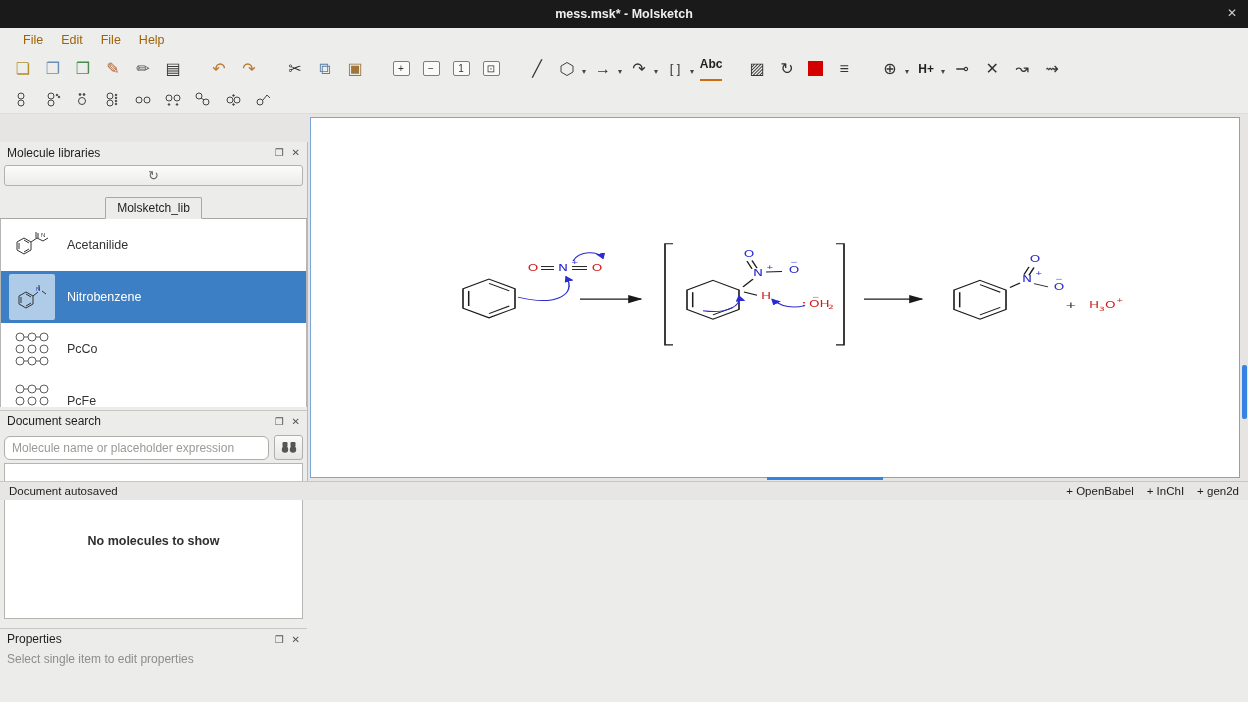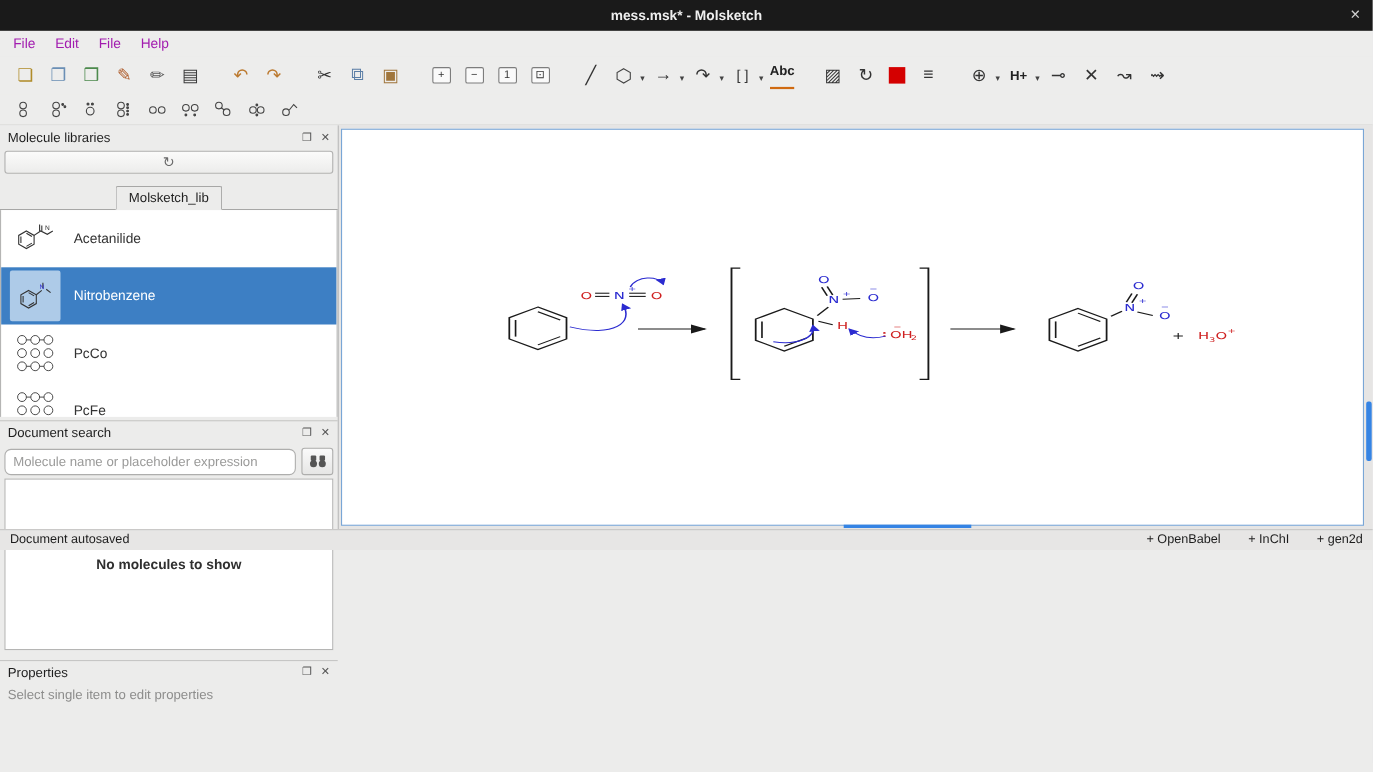--- a/index.html
+++ b/index.html
@@ -6,21 +6,21 @@
   html,body { width:1248px; height:702px; overflow:hidden; }
   body { font-family:"Liberation Sans", sans-serif; background:#ececeb; -webkit-font-smoothing:antialiased; }
 
   .window { width:1248px; height:500px; display:flex; flex-direction:column; }
 
   
   .titlebar { height:28px; background:#1a1a1a; color:#efefef; display:flex; align-items:center; justify-content:center; position:relative; font-size:12.5px; font-weight:bold; flex:none; }
   .titlebar .close { position:absolute; right:11px; top:6px; font-size:12px; font-weight:normal; color:#cfcfcf; cursor:default; }
 
   
-  .menubar { height:23px; background:#ededec; display:flex; align-items:center; padding-left:3px; font-size:12.5px; color:#a21caf; flex:none; }
+  .menubar { height:23px; background:#ededec; display:flex; align-items:center; padding-left:14px; font-size:12.5px; color:#a16207; flex:none; }
   .menu-item { padding:3px 9px; }
 
   
   .toolbar { display:flex; align-items:center; background:#ededec; flex:none; }
   .toolbar.row1 { height:35px; padding:0 8px; }
   .toolbar.row2 { height:28px; padding:0 8px; border-bottom:1px solid #dcdcdb; }
   .tbtn { min-width:24px; height:24px; display:inline-flex; align-items:center; justify-content:center; font-size:16px; color:#333; margin:0 3px; cursor:default; }
   .tbtn.small { font-size:13px; }
   .caret { font-size:8px; color:#444; margin:6px 2px 0 0; }
   .gap { width:16px; flex:none; }
@@ -29,21 +29,21 @@
   .abc { font-size:12px; font-weight:bold; color:#222; border-bottom:2px solid #d06a10; padding-bottom:8px; }
   .c-new{color:#b08c2a}.c-open{color:#6b8fb5}.c-save{color:#4d8a4d}.c-saveas{color:#b06030}
   .c-export{color:#555}.c-print{color:#3a3a3a}.c-undo{color:#bc7a30}.c-redo{color:#bc7a30}
   .c-copy{color:#5b7ea6}.c-paste{color:#a0763c}
   .hplus { font-size:12px; font-weight:bold; color:#222; }
 
   
   .main { flex:1; display:flex; background:#e6e5e4; min-height:0; }
 
   
-  .sidebar { width:308px; flex:none; display:flex; flex-direction:column; background:#ececeb; border-right:1px solid #b9b9b8; }
+  .sidebar { width:308px; flex:none; display:flex; flex-direction:column; background:#ececeb; border-right:1px solid #b9b9b8;margin-top:28px; }
   .panel-header { display:flex; align-items:center; height:21px; padding:2px 7px; font-size:12px; color:#1e1e1e; flex:none; }
   .panel-header .ptitle { flex:1; }
   .ph-icon { color:#555; font-size:10px; margin-left:8px; cursor:default; }
   .lib-refresh { margin:2px 4px 3px 4px; height:21px; border:1px solid #b2b2b1; border-radius:3px; background:linear-gradient(#fbfbfa,#ececeb); display:flex; align-items:center; justify-content:center; color:#6a6a6a; font-size:13px; flex:none; }
   .tabstrip { display:flex; justify-content:center; border-bottom:1px solid #a7a7a6; margin-top:8px; height:22px; flex:none; }
   .tab { border:1px solid #a7a7a6; border-bottom:1px solid #ececeb; background:#ececeb; padding:3px 11px 2px; font-size:12px; color:#222; border-radius:2px 2px 0 0; margin-bottom:-1px; }
   .lib-list { height:188px; background:#ffffff; border-left:1px solid #b5b5b4; border-right:1px solid #b5b5b4; overflow:hidden; flex:none; }
   .lib-row { display:flex; align-items:center; height:52px; padding:0 8px; gap:12px; font-size:12.5px; color:#333; }
   .lib-row.selected { background:#3d7fc4; color:#ffffff; }
   .thumb { width:46px; height:46px; flex:none; display:flex; align-items:center; justify-content:center; }
@@ -61,21 +61,21 @@
 
   
   .canvas-wrap { flex:1; position:relative; min-width:0; }
   .canvas { position:absolute; left:2px; top:3px; right:8px; bottom:3px; background:#ffffff; border:1px solid #79a6d6; }
   .canvas svg.sketch { position:absolute; left:0; top:0; width:100%; height:100%; }
   .vthumb { position:absolute; right:1px; top:251px; width:5px; height:54px; background:#3584e4; border-radius:2px; }
   .hthumb { position:absolute; left:459px; bottom:1px; width:116px; height:3px; background:#3584e4; }
 
   
   .statusbar { height:19px; background:#e7e6e5; border-top:1px solid #c7c6c5; display:flex; align-items:center; padding:0 9px; font-size:11.5px; color:#1d1d1d; flex:none; }
-  .status-right { margin-left:auto; display:flex; gap:25px; }
+  .status-right { margin-left:auto; display:flex; gap:13px; }
 
   
   .atom { font-family:"DejaVu Sans", sans-serif; font-size:13.5px; }
   .sup  { font-family:"DejaVu Sans", sans-serif; font-size:9px; }
   .blue { fill:#2b2bd0; } .red { fill:#cf2020; } .black { fill:#1a1a1a; }
   .bond { stroke:#1a1a1a; stroke-width:1.5; }
   .ring { stroke:#1a1a1a; stroke-width:1.6; fill:none; }
   .earrow { stroke:#2b2bd0; stroke-width:1.4; fill:none; }
   .rarrow { stroke:#1a1a1a; stroke-width:1.6; }
   .bracket { stroke:#1a1a1a; stroke-width:1.7; fill:none; }

